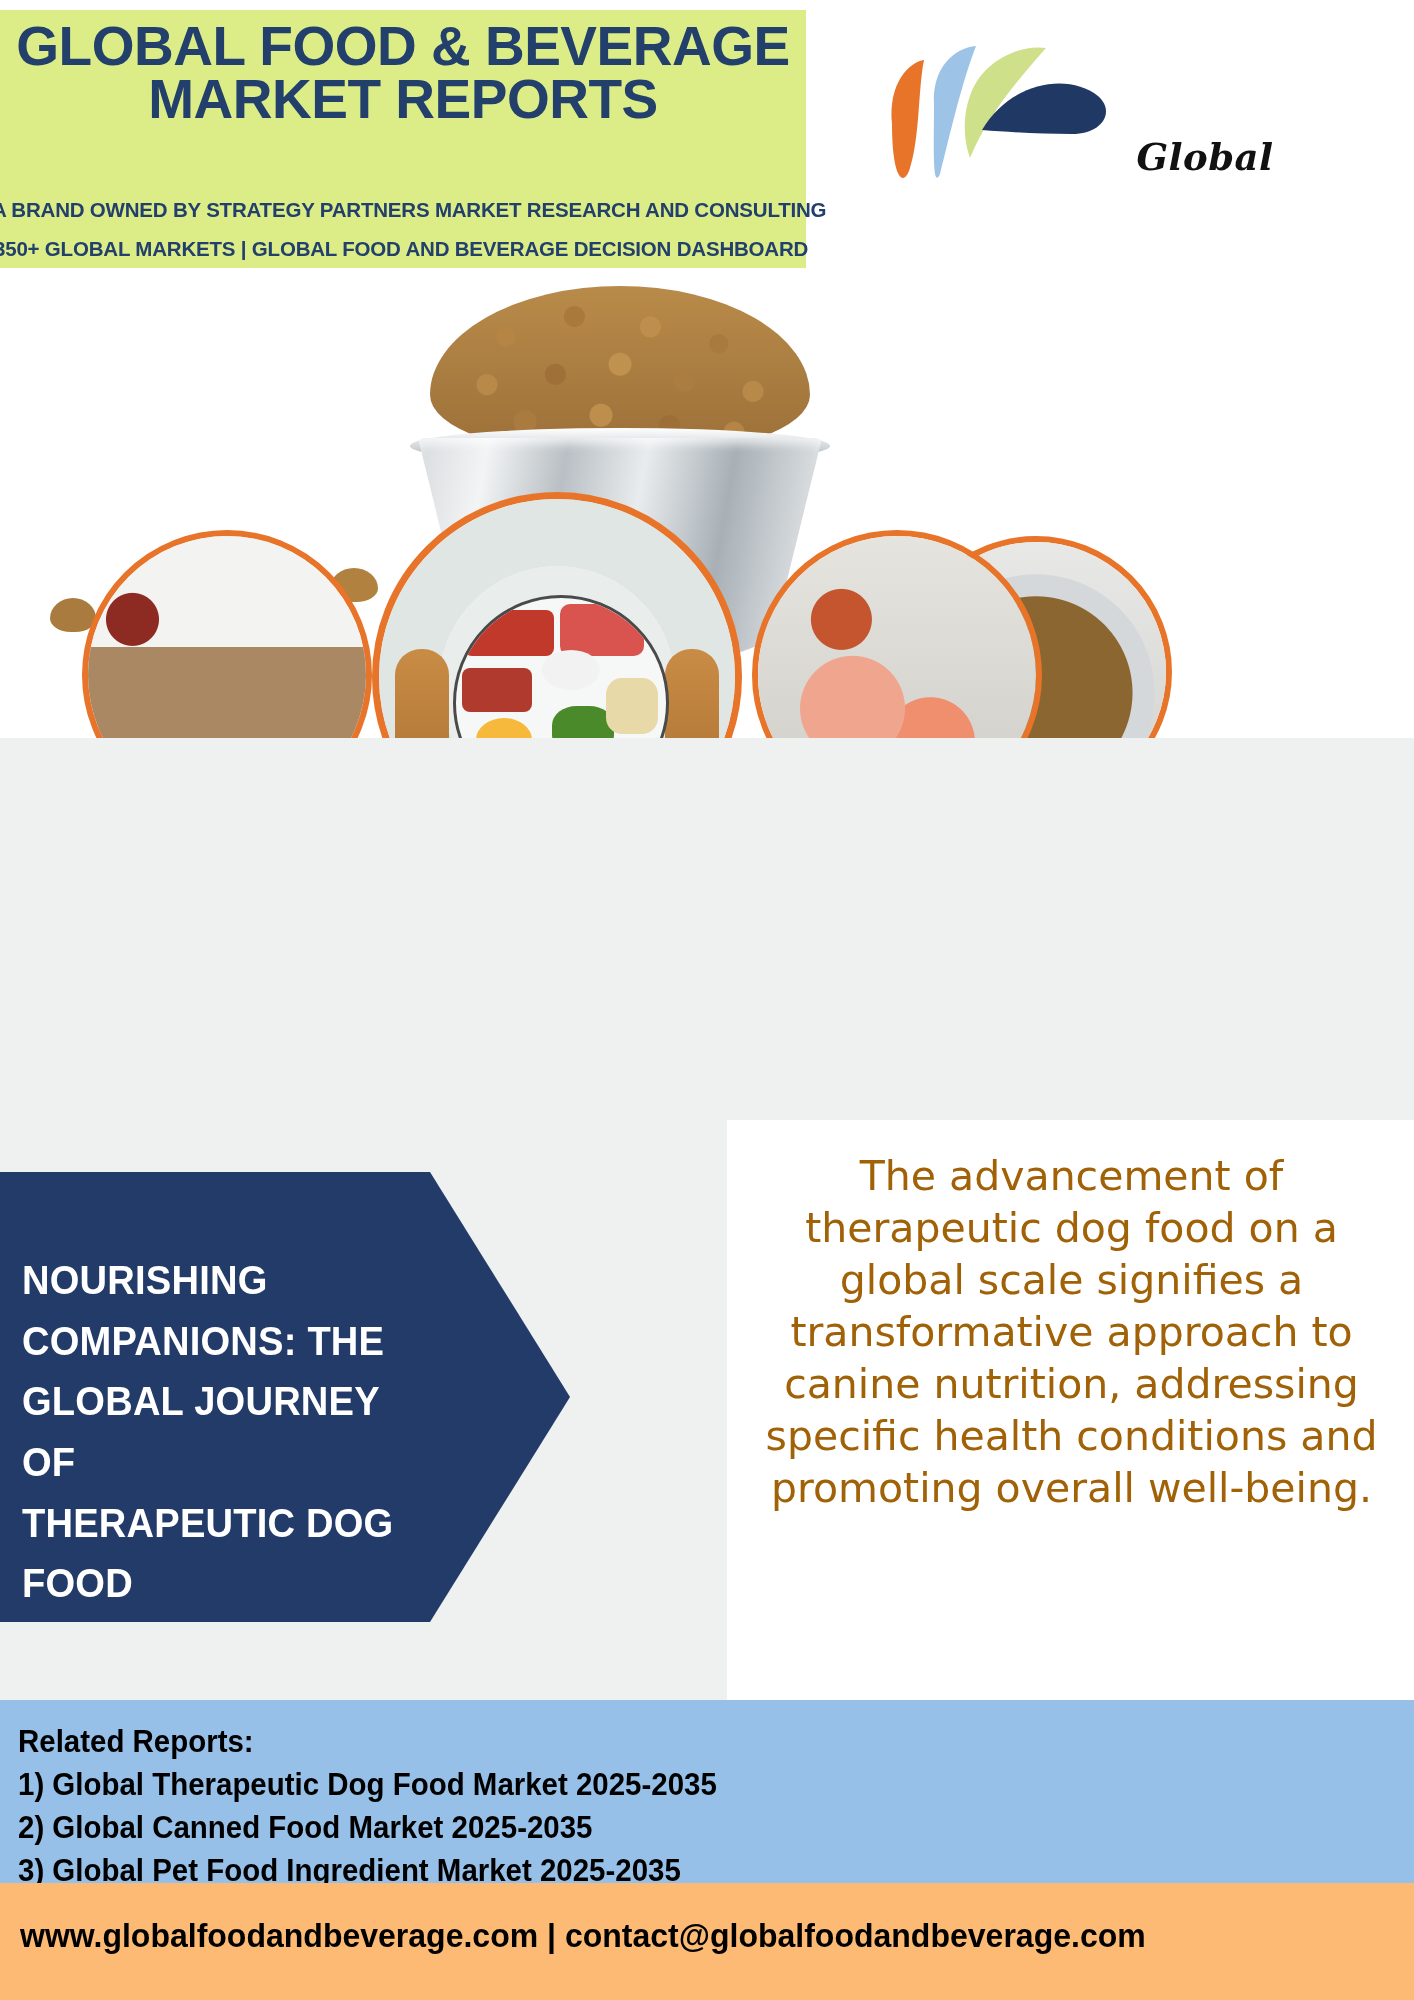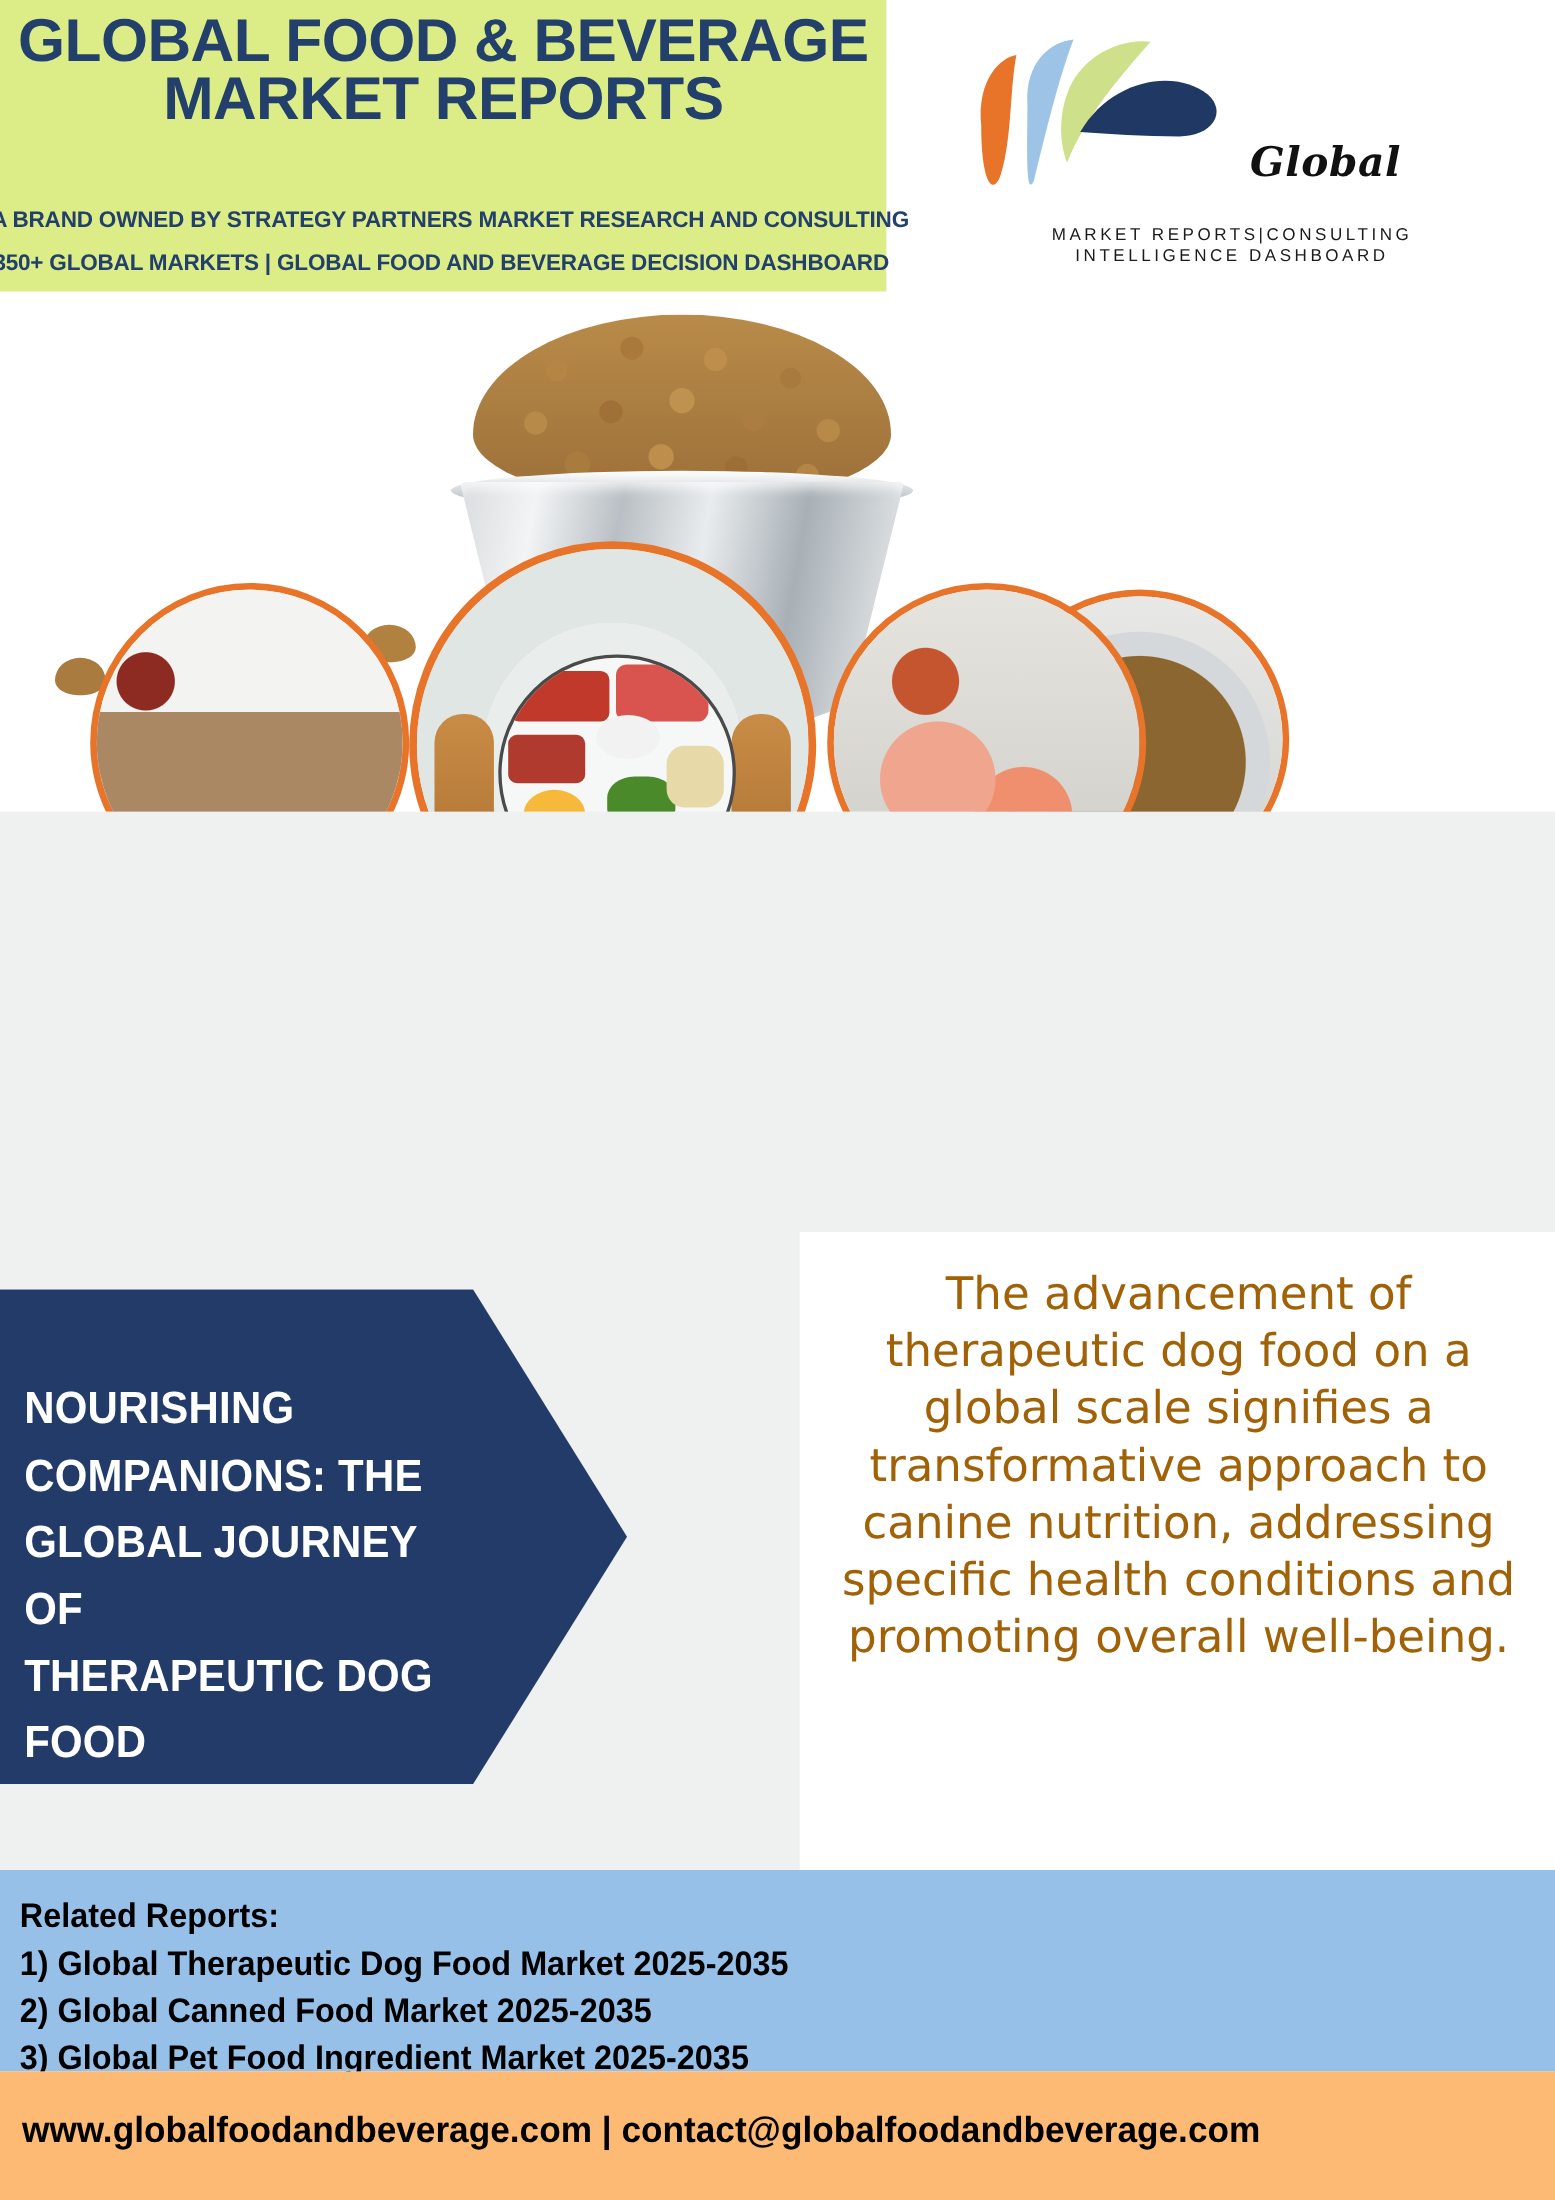--- a/index.html
+++ b/index.html
@@ -6,21 +6,21 @@
   body{
     width:1414px;height:2000px;
     background:#ffffff;
     font-family:"Liberation Sans",sans-serif;
     overflow:hidden;
     position:relative;
   }
   .page{position:relative;width:1414px;height:2000px;overflow:hidden;background:#fff;}
 
   
-  .header{position:absolute;left:0;top:0;width:1414px;height:268px;}
+  .header{position:absolute;left:0;top:10px;width:1414px;height:268px;}
   .header-green{position:absolute;left:0;top:0;width:806px;height:265px;background:#dced87;}
   .header-white{position:absolute;left:806px;top:0;width:608px;height:268px;background:#ffffff;}
 
   .brand-title{
     position:absolute;left:0;top:10px;width:806px;
     text-align:center;
     color:#22406b;
     font-family:"Liberation Sans",sans-serif;
     font-weight:700;
     font-size:55px;
@@ -244,24 +244,20 @@
     <div class="logo-wrap">
       <svg class="logo-swoosh" viewBox="0 0 260 190">
         <path d="M34 86 C30 44, 52 24, 66 22 C60 52, 62 98, 52 130 C46 150, 34 142, 34 86 Z" fill="#e8742a"></path>
         <path d="M76 66 C74 30, 96 10, 118 8 C104 44, 92 96, 82 136 C74 154, 76 104, 76 66 Z" fill="#9dc3e6"></path>
         <path d="M112 58 C122 26, 158 6, 188 10 C160 42, 130 76, 112 120 C104 98, 106 74, 112 58 Z" fill="#cfe08a"></path>
         <path d="M124 92 C152 44, 210 34, 240 58 C258 74, 244 96, 214 96 C182 96, 150 94, 124 92 Z" fill="#1f3864"></path>
       </svg>
       <div class="logo-script">
         <span class="l1">Global</span>
       </div>
-      <div class="logo-tag">
-        <div>MARKET REPORTS|CONSULTING</div>
-        <div>INTELLIGENCE DASHBOARD</div>
-      </div>
     </div>
   </div>
 
   <div class="hero">
     <div class="bowl-pile"></div>
     <div class="bowl-rim"></div>
     <div class="bowl"></div>
 
     <div class="scatter" style="left:50px;top:330px;width:46px;height:34px;background:#a97b3f;"></div>
     <div class="scatter" style="left:96px;top:352px;width:40px;height:30px;background:#b58545;"></div>

